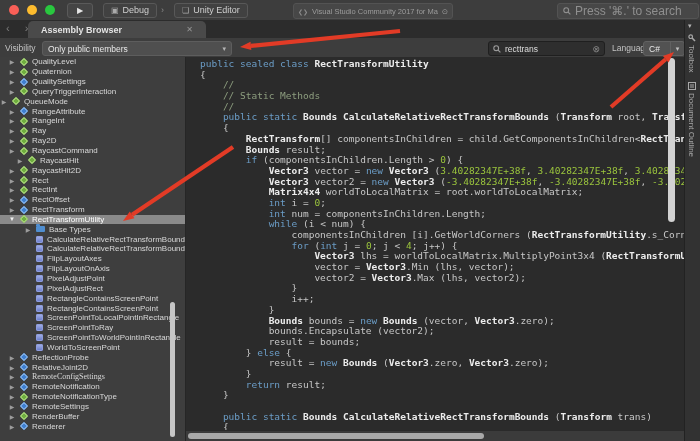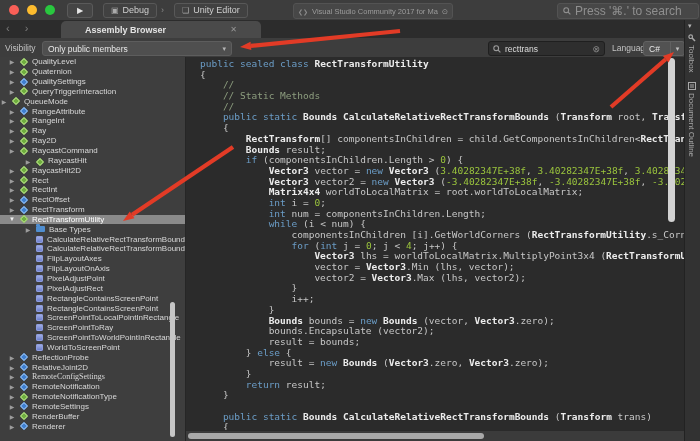--- a/index.html
+++ b/index.html
@@ -21,21 +21,21 @@
                border:1px solid #535353;border-radius:3px;display:flex;align-items:center;
                color:#9b9b9b;font-size:7.5px;padding:0 4px;gap:4px;}
   .status-pill .grow{flex:1;white-space:nowrap;overflow:hidden;}
   .search-pill{position:absolute;left:557px;top:3px;width:130px;height:14px;background:#474747;
                border:1px solid #535353;border-radius:3px;display:flex;align-items:center;
                color:#8f8f8f;font-size:12px;padding:0 5px;gap:4px;}
   
   .tabbar{position:absolute;left:0;top:20px;width:684px;height:18px;background:#2c2c2c;}
   .navs{position:absolute;left:6px;top:2px;color:#7d7d7d;font-size:11px;letter-spacing:6px;}
   .tab{position:absolute;left:28px;top:1px;width:152px;height:17px;background:#4a4a4a;
-       border-radius:5px 5px 0 0;display:flex;align-items:center;padding:0 24px;margin-left:33px;}
+       border-radius:5px 5px 0 0;display:flex;align-items:center;padding:0 13px;}
   .tab .t-label{color:#e3e3e3;font-size:9px;font-weight:bold;flex:1;}
   .tab .t-close{color:#969696;font-size:8px;}
   
   .toolbar2{position:absolute;left:0;top:38px;width:684px;height:19px;background:#3d3d3d;
             border-bottom:1px solid #2a2a2a;}
   .lbl{position:absolute;color:#c3c3c3;font-size:8.5px;top:5px;}
   .dd{position:absolute;top:3px;height:13px;background:#4f4f4f;border:1px solid #5d5d5d;border-radius:3px;
       display:flex;align-items:center;color:#e8e8e8;font-size:8.5px;padding:0 5px;gap:5px;}
   .dd .caret{color:#b5b5b5;font-size:7px;}
   .searchfield{position:absolute;left:488px;top:3px;width:107px;height:13px;background:#2e2e2e;
@@ -200,21 +200,21 @@
           <div class="tree-row" style="padding-left: 8px;">
             <span class="expander">▶</span>
             <span class="ticon dmd struct"></span>
             <span>Ray2D</span>
           </div>
           <div class="tree-row" style="padding-left: 8px;">
             <span class="expander">▶</span>
             <span class="ticon dmd struct"></span>
             <span>RaycastCommand</span>
           </div>
-          <div class="tree-row" style="padding-left: 24px; align-items: flex-end;">
+          <div class="tree-row" style="padding-left: 16px;">
             <span class="expander">▶</span>
             <span class="ticon dmd struct"></span>
             <span>RaycastHit</span>
           </div>
           <div class="tree-row" style="padding-left: 8px;">
             <span class="expander">▶</span>
             <span class="ticon dmd struct"></span>
             <span>RaycastHit2D</span>
           </div>
           <div class="tree-row" style="padding-left: 8px;">

